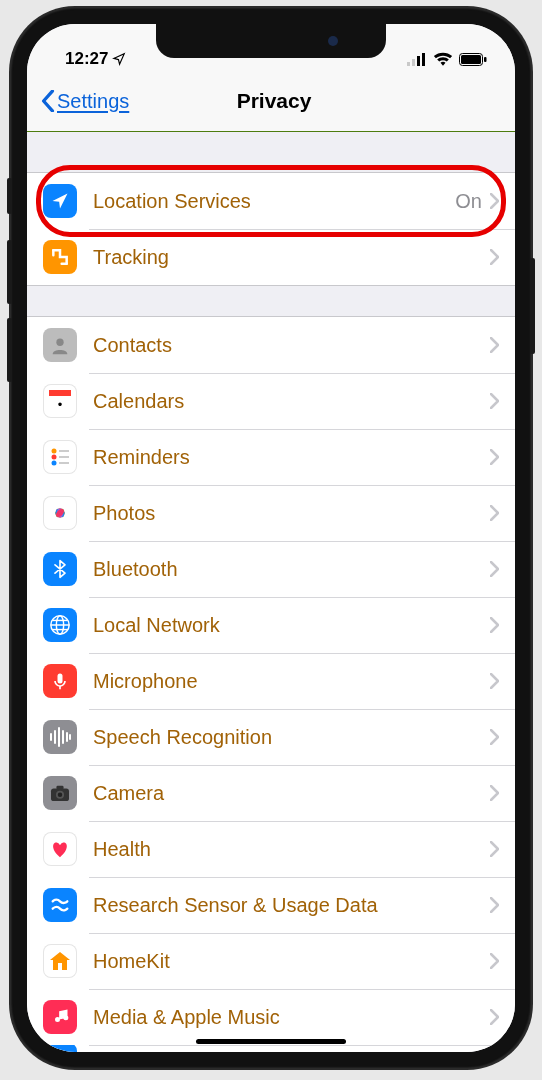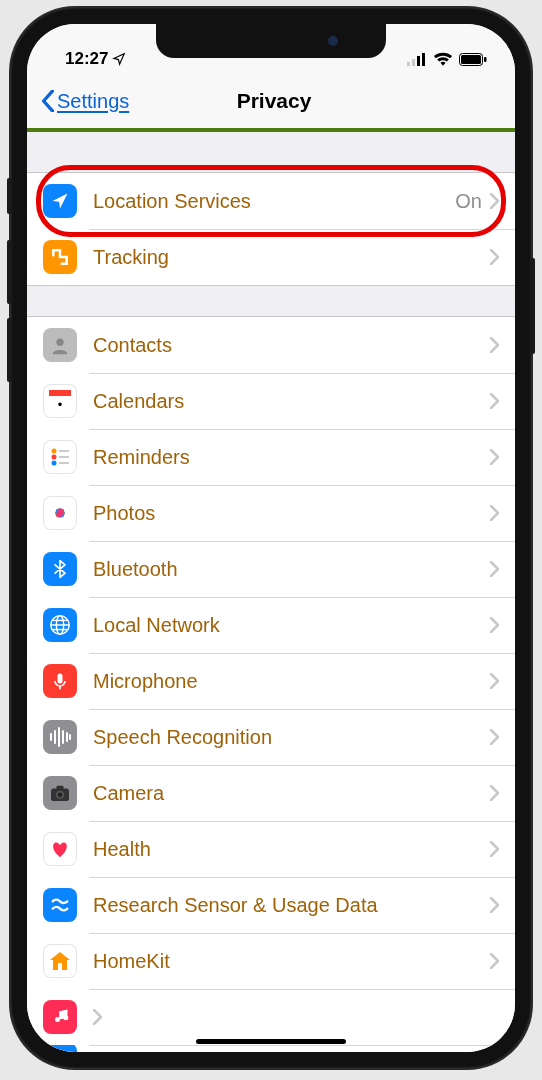--- a/index.html
+++ b/index.html
@@ -71,21 +71,21 @@
     z-index: 40;
   }
   .status-left { display:flex; align-items:center; gap:4px; }
   .status-right { display:flex; align-items:center; gap:6px; }
   .status-right svg { display:block; }
 
   .nav-bar {
     position: relative;
     height: 108px;
     background: #f8f8f8;
-    border-bottom: 4px solid #4d7c0f;
+    border-bottom: 1px solid #4d7c0f;
     padding-top: 46px;
   }
   .nav-inner {
     position: relative;
     height: 62px;
     display: flex;
     align-items: center;
   }
   .nav-back {
     position: absolute;
@@ -460,20 +460,21 @@
               <path d="M1 1 L8 8 L1 15" fill="none" stroke="#c7c7cc" stroke-width="2.5" stroke-linecap="round" stroke-linejoin="round"></path>
             </svg>
         </div>
 
         <div class="list-row">
           <div class="row-icon ic-media">
             <svg width="20" height="20" viewBox="0 0 24 24">
                 <path d="M9 18 A3 3 0 1 1 9 12 A3 3 0 0 1 9 18 Z M19 16 A3 3 0 1 1 19 10 A3 3 0 0 1 19 16 Z M11 15 L11 5 L21 3 L21 13" fill="#fff"></path>
               </svg>
           </div>
+          <div class="row-label">Media &amp; Apple Music</div>
           <svg class="chevron" width="9" height="16" viewBox="0 0 9 16">
               <path d="M1 1 L8 8 L1 15" fill="none" stroke="#c7c7cc" stroke-width="2.5" stroke-linecap="round" stroke-linejoin="round"></path>
             </svg>
         </div>
 
         <div class="list-row" style="height:30px; overflow:hidden;">
           <div class="row-icon ic-files">
             <svg width="22" height="18" viewBox="0 0 24 20">
                 <path d="M3 4 L10 4 L12 7 L21 7 L21 17 L3 17 Z" fill="#fff"></path>
               </svg>

